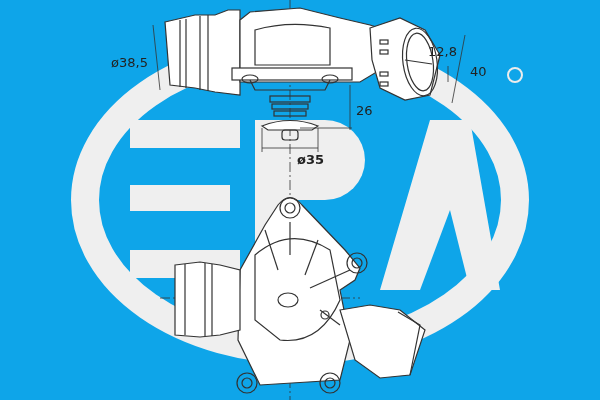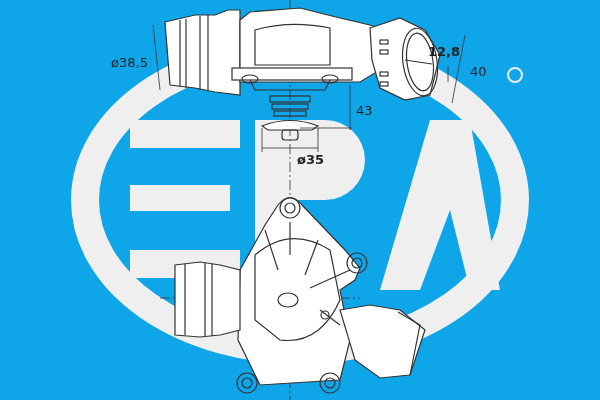--- a/index.html
+++ b/index.html
@@ -98,16 +98,16 @@
 
       <path d="M340 310 L370 305 L400 310 L425 330 L410 375 L380 378 L355 360 Z" fill="#fff"></path>
       <line x1="320" y1="310" x2="340" y2="325"></line>
       <circle cx="325" cy="315" r="4"></circle>
       <path d="M398 312 L420 325 L410 375"></path>
     </g>
   </svg>
 
   <div class="dim" style="left:111px;top:55px;">ø38,5</div>
   <div class="dim" style="left:297px;top:152px;font-weight:bold;">ø35</div>
-  <div class="dim" style="left:356px;top:103px;">43</div>
-  <div class="dim" style="left:428px;top:44px;font-weight:bold;">12,8</div>
+  <div class="dim" style="left:356px;top:103px;">26</div>
+  <div class="dim" style="left:428px;top:44px;">12,8</div>
   <div class="dim" style="left:470px;top:64px;text-align:center;">40</div>
 </div>
 
 </body></html>

